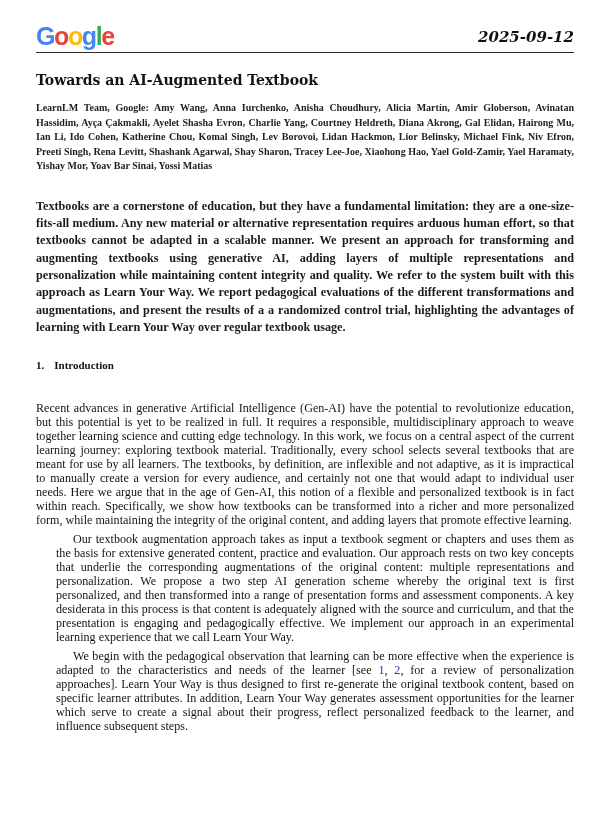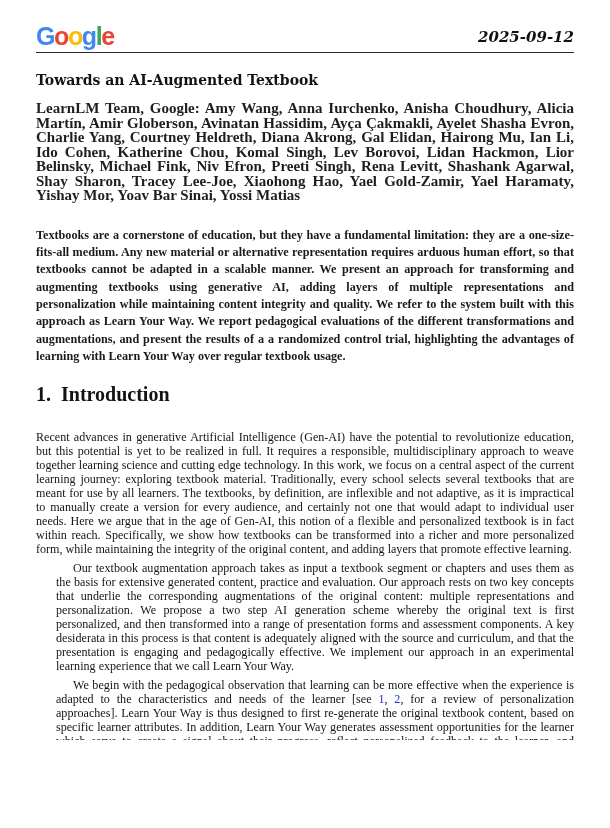--- a/index.html
+++ b/index.html
@@ -43,21 +43,21 @@
     font-family: "DejaVu Serif", serif;
     font-weight: bold;
     font-size: 14px;
     line-height: 1.35;
     color: #131313;
     margin-top: 18px;
   }
   .authors {
     font-family: "Liberation Serif", serif;
     font-weight: bold;
-    font-size: 15px;
+    font-size: 10px;
     line-height: 14.5px;
     text-align: justify;
     color: #1e1e1e;
     margin-top: 12px;
   }
   
   .abstract {
     font-family: "Liberation Serif", serif;
     font-weight: bold;
     font-size: 12.2px;
@@ -70,21 +70,21 @@
     font-family: "Liberation Serif", serif;
     font-style: italic;
     font-size: 12.4px;
     color: #1e1e1e;
     margin-top: 20px;
   }
   
   .sec-heading {
     font-family: "Liberation Serif", serif;
     font-weight: bold;
-    font-size: 20px;
+    font-size: 11px;
     line-height: 19px;
     color: #131313;
     margin-top: 20px;
   }
   .sec-heading .sec-title { margin-left: 10px; }
   
   .para {
     font-family: "Liberation Serif", serif;
     font-size: 12.1px;
     line-height: 14px;

